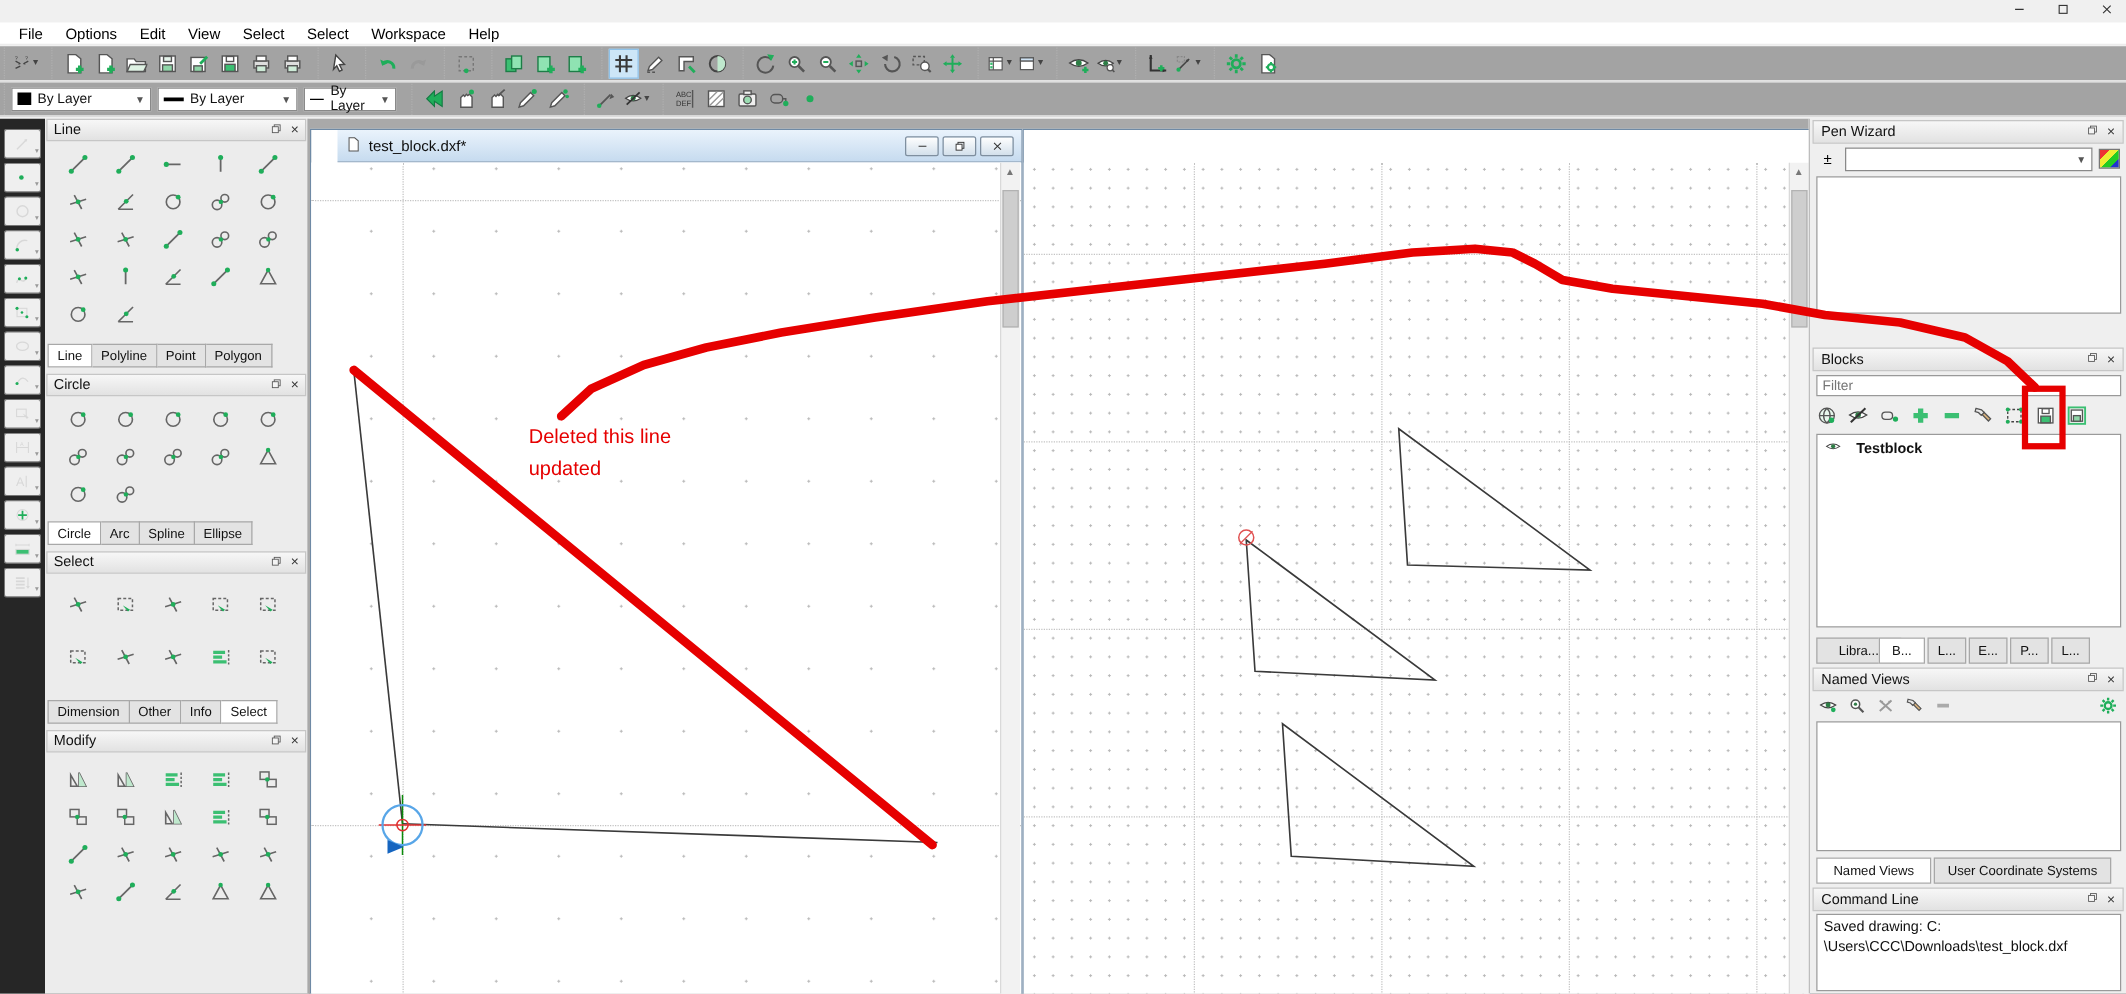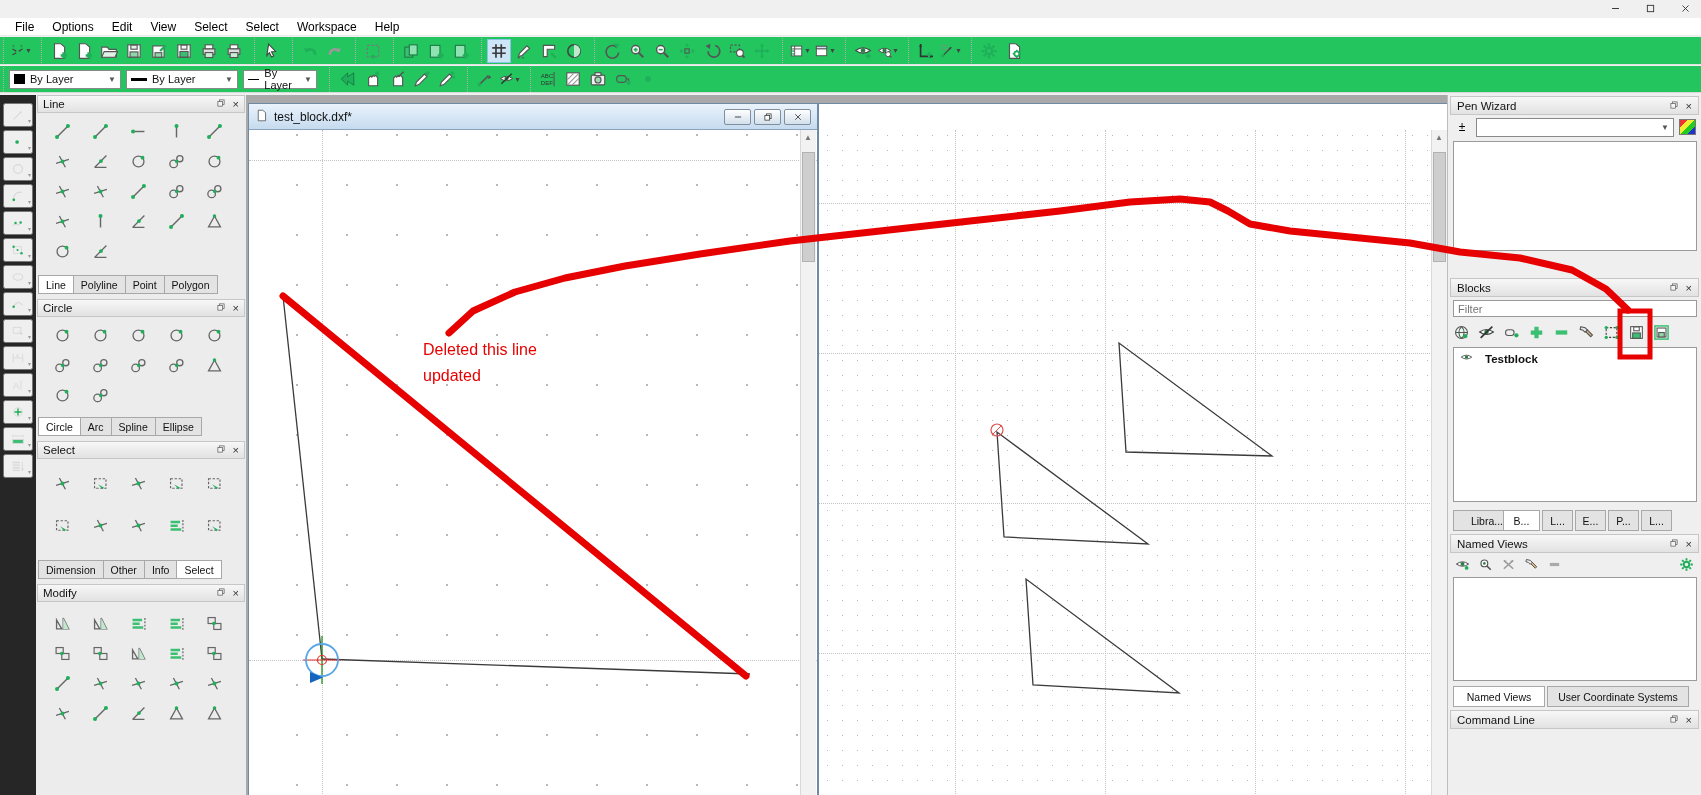--- a/index.html
+++ b/index.html
@@ -7,21 +7,21 @@
        font-family:"Liberation Sans",sans-serif;font-size:12px;color:#111;overflow:hidden;}
   
   .titlebar{position:absolute;left:0;top:0;width:100%;height:18px;background:#fff;
             display:flex;align-items:center;gap:6px;padding-left:6px;box-sizing:border-box;}
   .titlebar .apptitle{font-size:11.5px;}
   .winctl{position:absolute;right:10px;top:0;display:flex;gap:24px;align-items:center;height:18px;}
   .winctl span{font-size:11px;color:#333;cursor:default;}
   .menubar{position:absolute;left:0;top:18px;width:100%;height:18px;background:#fff;
            display:flex;align-items:center;padding-left:6px;box-sizing:border-box;border-bottom:1px solid #ececec;}
   .menu-item{padding:1px 9px;font-size:12px;color:#000000;}
-  .tb{position:absolute;left:0;width:100%;background:#22c55e;display:flex;align-items:center;box-sizing:border-box;}
+  .tb{position:absolute;left:0;width:100%;background:#a3a3a3;display:flex;align-items:center;box-sizing:border-box;}
   .tb1{top:37px;height:28px;border-bottom:1px solid #e2e2e2;}
   .tb2{top:66px;height:27px;border-bottom:1px solid #d8d8d8;}
   .tbgroup{display:flex;align-items:center;gap:1px;padding:0 5px;height:25px;
            border-left:1px dotted #b0b0b0;margin-left:3px;}
   .ibtn{width:24px;height:24px;display:flex;align-items:center;justify-content:center;
         border:1px solid transparent;background:transparent;padding:0;}
   .ibtn.active{background:#cde6f7;border-color:#8ec1e8;}
   .caret{font-size:7px;color:#444;}
   .combo{height:19px;background:#fff;border:1px solid #898989;display:flex;align-items:center;
          font-size:11px;padding:0 4px;gap:5px;box-sizing:border-box;margin-right:4px;}
@@ -42,21 +42,21 @@
   .pal-btn{position:absolute;width:36px;height:28px;display:flex;align-items:center;justify-content:center;background:transparent;border:none;padding:0;}
   .ptabs{position:absolute;display:flex;}
   .ptab{height:19px;font-size:10.5px;display:flex;align-items:center;justify-content:center;
         padding:0 7px;background:#e3e3e3;border:1px solid #a8a8a8;border-left:none;box-sizing:border-box;}
   .ptab:first-child{border-left:1px solid #a8a8a8;}
   .ptab.active{background:#fff;}
   
   .mdi{position:absolute;left:246px;top:95px;right:254px;bottom:0;background:#a9a9a9;}
   .cadwin{position:absolute;border:1px solid #6f8aa5;background:#fff;}
   .cadwin .tbar{height:26px;background:linear-gradient(#eaf3fc,#c6dbef);display:flex;align-items:center;
-                padding:0 6px;gap:6px;border-bottom:1px solid #8aa4bd;box-sizing:border-box;}
+                padding:0 6px;gap:6px;border-bottom:1px solid #8aa4bd;box-sizing:border-box;margin-left:21px;}
   .wtitle{font-size:12px;color:#101010;}
   .wbtns{margin-left:auto;display:flex;gap:3px;}
   .wbtn{width:27px;height:16px;border:1px solid #7f8f9f;border-radius:2px;
         background:linear-gradient(#fefefe,#d3e0eb);display:flex;align-items:center;justify-content:center;padding:0;}
   .wbtn.close-red{background:linear-gradient(#f0a198,#d64c41);border-color:#8f2b24;}
   .canvas{position:absolute;left:0;right:0;bottom:0;top:26px;background:#fff;overflow:hidden;}
   .gridline-v{position:absolute;top:0;bottom:0;width:0;border-left:1px dotted #c3c3c3;}
   .gridline-h{position:absolute;left:0;right:0;height:0;border-top:1px dotted #c3c3c3;}
   .vscroll{position:absolute;top:0;bottom:0;width:15px;background:#f2f2f2;border-left:1px solid #d9d9d9;}
   .vthumb{position:absolute;left:1px;right:1px;background:#cecece;border:1px solid #b2b2b2;box-sizing:border-box;}
@@ -1272,20 +1272,24 @@
       <div class="rp-hdr" style="top: 615px;">
         <span>Command Line</span>
         <span class="hdr-icons">
           <span><svg width="10" height="10" viewBox="0 0 16 16">
               <rect x="5.4" y="3" width="7.6" height="7.6" fill="none" stroke="#555" stroke-width="1.1"></rect>
               <rect x="3" y="5.4" width="7.6" height="7.6" fill="#f4f4f4" stroke="#555" stroke-width="1.1"></rect>
             </svg></span>
           <span class="hx">×</span>
         </span>
       </div>
+      <div class="listbox" style="left: 5px; width: 244px; top: 636px; height: 62px;">
+        <div class="cl-text" style="white-space: pre-wrap;">Saved drawing: C:
+\Users\CCC\Downloads\test_block.dxf</div>
+      </div>
     </div>
 
   <div id="annotText" style="left: 423px; top: 337px; color: rgb(230, 0, 0);">
       <div>Deleted this line</div>
       <div>updated</div>
     </div>
   <svg id="overlay" width="1701" height="795">
       <line x1="283" y1="296" x2="746" y2="676" stroke="#e60000" stroke-width="7" stroke-linecap="round"></line>
       <path d="M449 333 L473 311 L515 292 L565 278 L625 266 L700 254 L790 241 L880 231 L970 221 L1060 211 L1130 202 L1180 199 L1210 202 L1228 211 L1250 224 L1290 231 L1350 237 L1410 243 L1460 252 L1520 258 L1572 270 L1606 289 L1628 310" fill="none" stroke="#e60000" stroke-width="7" stroke-linecap="round" stroke-linejoin="round"></path>
       <rect x="1620" y="311" width="30" height="46" fill="none" stroke="#e60000" stroke-width="5"></rect>

